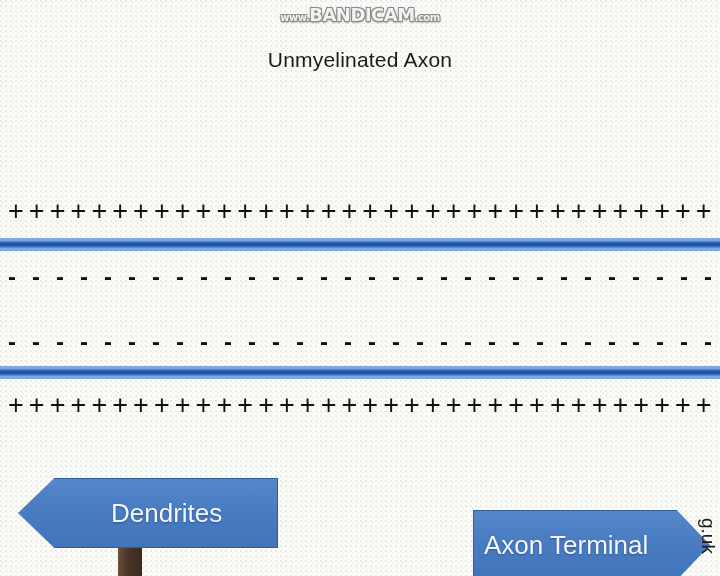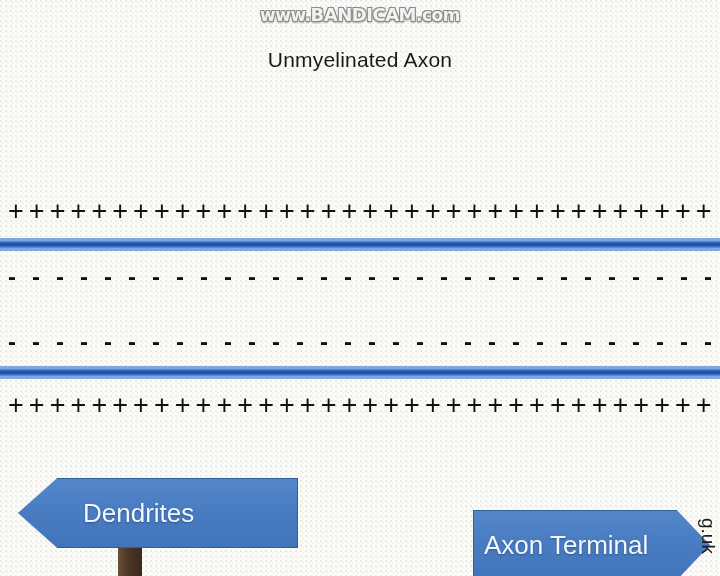--- a/index.html
+++ b/index.html
@@ -39,21 +39,21 @@
     font-size: 18px;
     letter-spacing: -0.5px;
     color: #f2f2f2;
     text-shadow:
       -1px -1px 0 #8a8a8a, 1px -1px 0 #8a8a8a,
       -1px  1px 0 #8a8a8a, 1px  1px 0 #8a8a8a,
        0px  2px 2px rgba(90,90,90,0.55);
     white-space: nowrap;
     user-select: none;
   }
-  #watermark .wm-small { font-size: 17px; }
+  #watermark .wm-small { font-size: 10px; }
 
   
   #title {
     position: absolute;
     top: 48px;
     left: 0;
     width: 720px;
     text-align: center;
     font-size: 21px;
     font-weight: 400;
@@ -148,23 +148,23 @@
     font-weight: 400;
     color: #f3f8ff;
     white-space: nowrap;
     text-shadow: 0 1px 2px rgba(25,55,100,0.55);
   }
 
   
   #sign-dendrites { left: 18px; top: 478px; }
   #sign-dendrites .sign-board {
     left: 0;
-    width: 280px;
+    width: 260px;
     clip-path: polygon(0% 50%, 14% 0%, 100% 0%, 100% 100%, 14% 100%);
-    padding-left: 64px;
+    padding-left: 92px;
   }
   #sign-dendrites .sign-post-stick { left: 100px; }
 
   
   #sign-axon-terminal { left: 473px; top: 478px; }
   #sign-axon-terminal .sign-board {
     left: 0;
     width: 237px;
     clip-path: polygon(0% 0%, 86% 0%, 100% 50%, 86% 100%, 0% 100%);
     padding-left: 10px;

